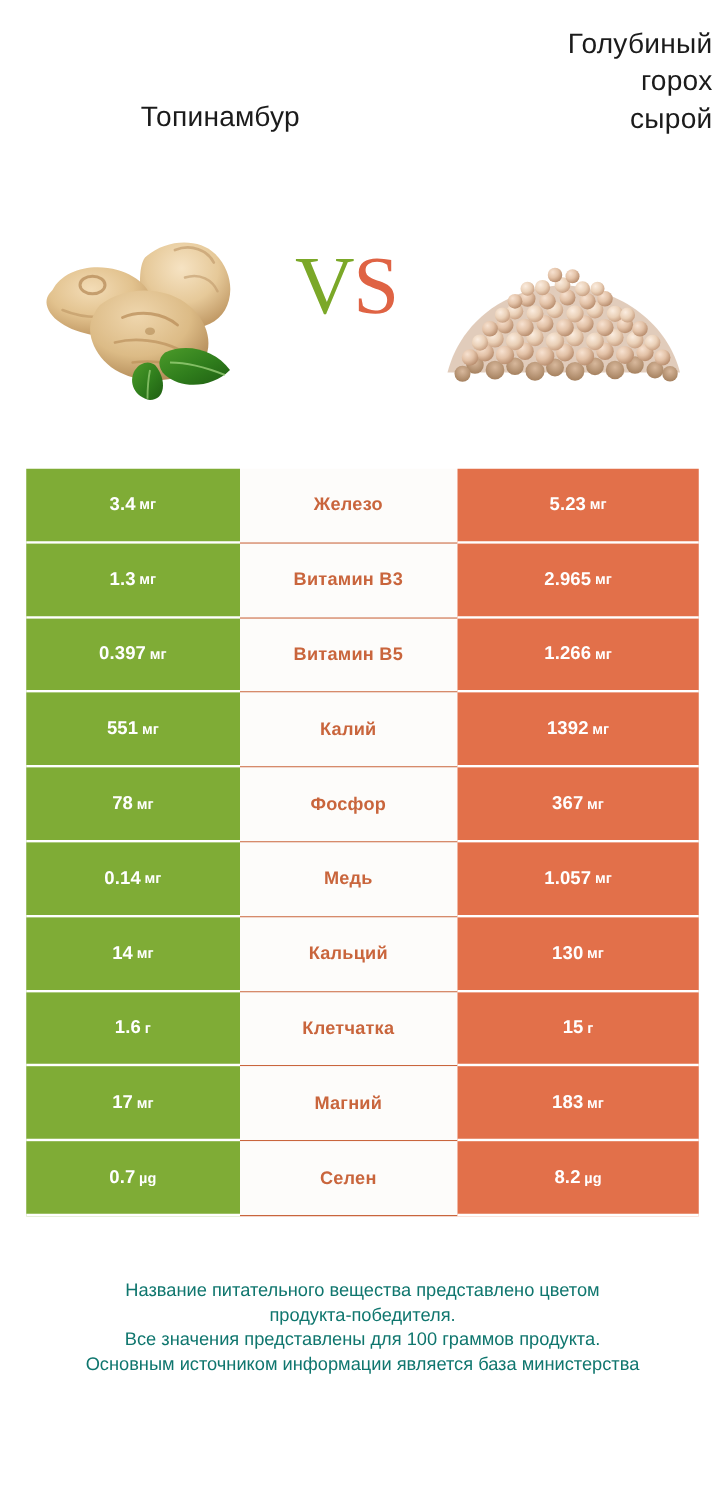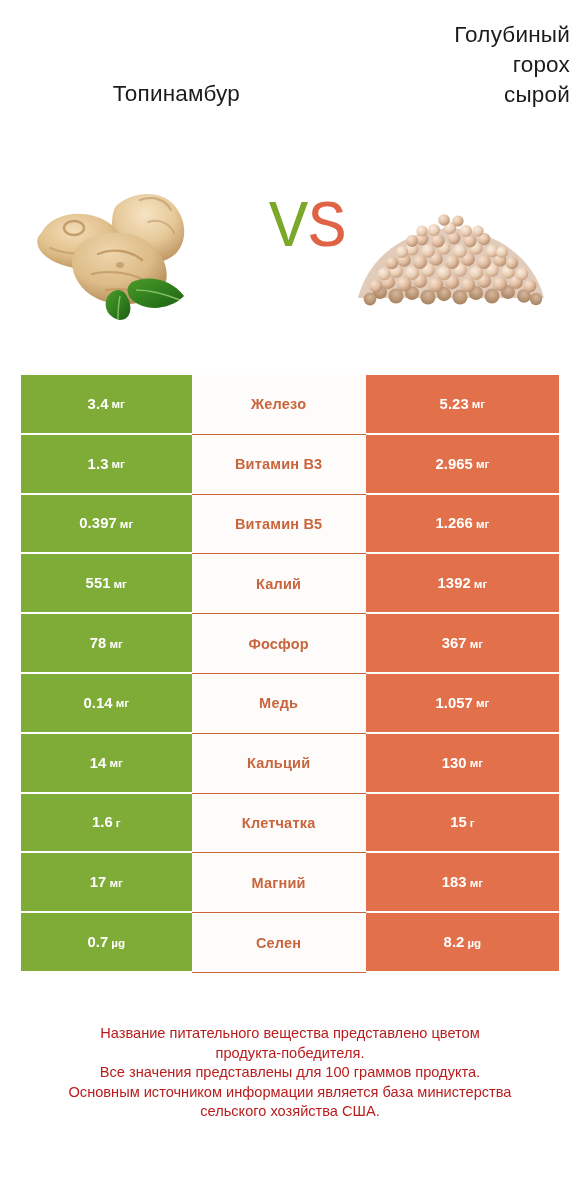--- a/index.html
+++ b/index.html
@@ -59,26 +59,26 @@
     width: 210px;
   }
   .hero-left { left: 20px; }
   .hero-right { right: 20px; }
 
   .vs {
     position: absolute;
     left: 236px;
     top: 26px;
     width: 110px;
-    text-align: right;
+    text-align: left;
     font-size: 66px;
     line-height: 66px;
     font-weight: 400;
     letter-spacing: -1px;
-    font-family: Liberation Mono, monospace;
+    font-family: Liberation Serif, serif;
   }
   .vs .v { color: #7BA828; }
   .vs .s { color: #DF6344; }
 
   
   .table {
     position: absolute;
     left: 21px;
     top: 375px;
     width: 538px;
@@ -132,21 +132,21 @@
 
   
   .footer {
     position: absolute;
     left: 20px;
     top: 1024px;
     width: 540px;
     text-align: center;
     font-size: 14.6px;
     line-height: 19.6px;
-    color: #b91c1c;
+    color: #0f766e;
     font-weight: 400;
   }
   .footer span { display: block; }
 </style>
 </head>
 <body>
 
 <div class="titles">
   <div class="title title-left">
     <span class="title-line">Топинамбур</span>
@@ -458,14 +458,13 @@
     </div>
   </div>
 
 </div>
 
 <div class="footer">
   <span>Название питательного вещества представлено цветом</span>
   <span>продукта-победителя.</span>
   <span>Все значения представлены для 100 граммов продукта.</span>
   <span>Основным источником информации является база министерства</span>
-  <span>сельского хозяйства США.</span>
 </div>
 
 </body></html>

